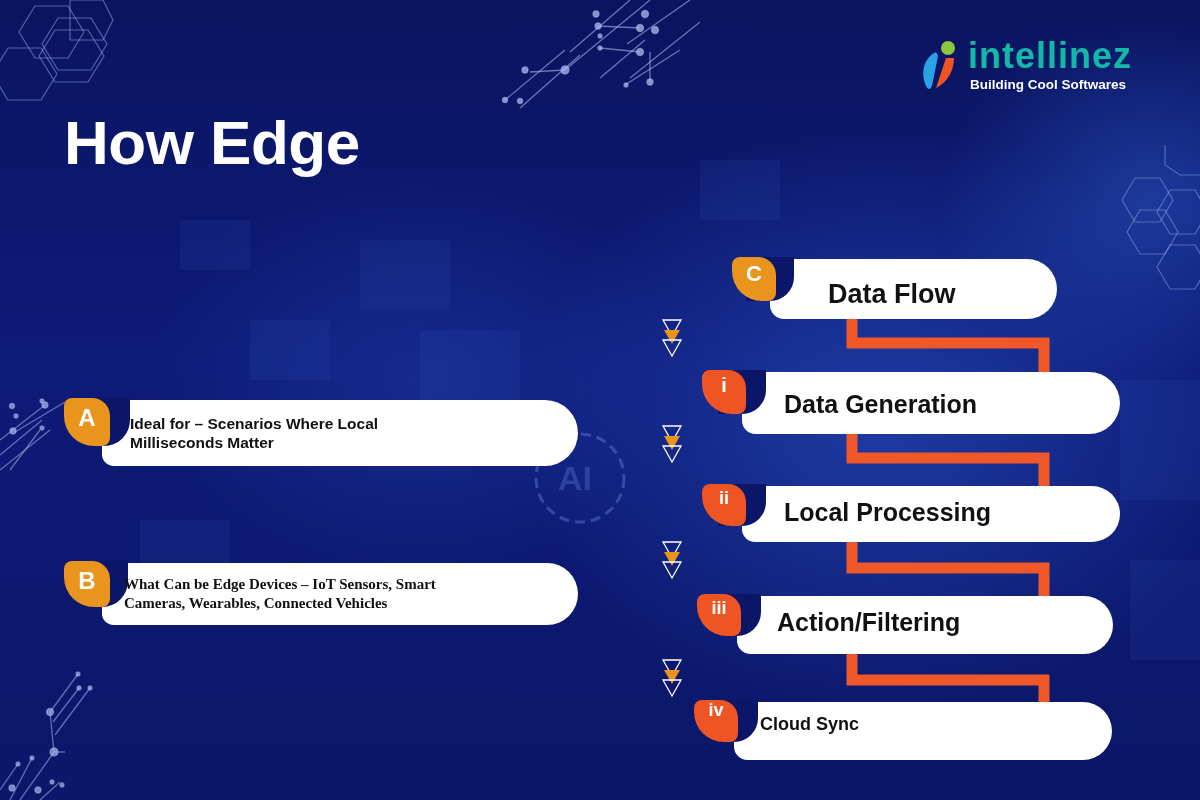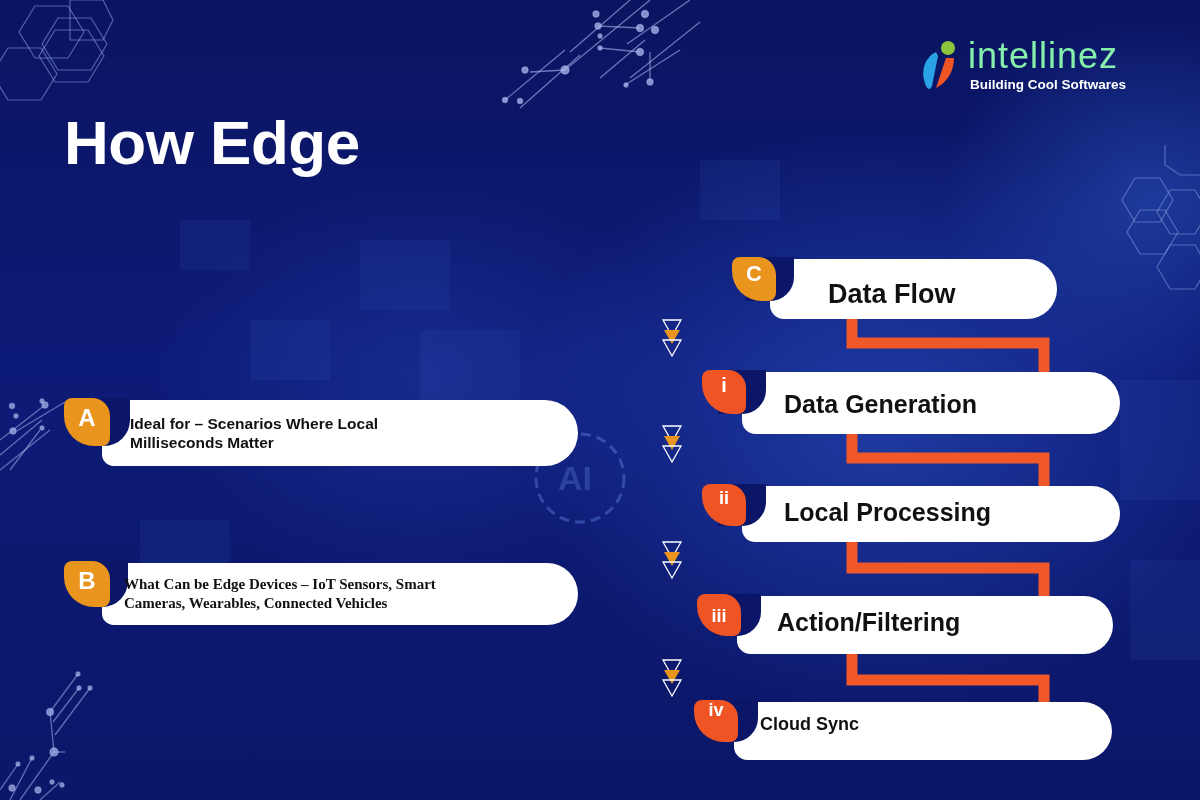--- a/index.html
+++ b/index.html
@@ -17,21 +17,21 @@
       radial-gradient(ellipse 300px 260px at 1150px 200px, rgba(50,100,210,0.45), rgba(0,0,0,0) 70%),
       linear-gradient(180deg, #0a1460 0%, #0d1b78 45%, #0b1768 100%);
   }
   .deco { position: absolute; left: 0; top: 0; width: 1200px; height: 800px; pointer-events: none; }
 
   
   .logo { position: absolute; left: 918px; top: 36px; width: 240px; height: 60px; }
   .logo-mark { position: absolute; left: 0; top: 4px; width: 44px; height: 52px; }
   .logo-name {
     position: absolute; left: 50px; top: 0px;
-    font-size: 36px; font-weight: 400; color: #86efac; letter-spacing: 1px; line-height: 40px;
+    font-size: 36px; font-weight: 700; color: #14b8a6; letter-spacing: 1px; line-height: 40px;
   }
   .logo-tag {
     position: absolute; left: 52px; top: 41px;
     font-size: 13.5px; font-weight: 700; color: #ffffff; line-height: 16px; white-space: nowrap;
   }
 
   
   .title {
     position: absolute; left: 64px; top: 104px;
     color: #ffffff; font-weight: 700; font-size: 62px; line-height: 78px; letter-spacing: -0.5px;
@@ -253,21 +253,21 @@
 <div class="step" style="left:702px; top:484px; width:418px; height:60px;">
   <div class="pill" style="left:40px; top:2px; width:378px; height:56px; border-radius:0 30px 30px 14px;"></div>
   <div style="position:absolute; left:16px; top:0px; width:48px; height:42px; background:#0b1668; border-radius:0 0 24px 0;"></div>
   <div class="badge red" style="left:0px; top:0px; width:44px; height:42px; font-size:18px; padding-top:4px;">ii</div>
   <div class="step-label" style="left:82px; top:14px; font-size:25px;">Local Processing</div>
 </div>
 
 <div class="step" style="left:697px; top:594px; width:416px; height:62px;">
   <div class="pill" style="left:40px; top:2px; width:376px; height:58px; border-radius:0 30px 30px 14px;"></div>
   <div style="position:absolute; left:16px; top:0px; width:48px; height:42px; background:#0b1668; border-radius:0 0 24px 0;"></div>
-  <div class="badge red" style="left:0px; top:0px; width:44px; height:42px; font-size:18px; padding-top:12px;">iii</div>
+  <div class="badge red" style="left:0px; top:0px; width:44px; height:42px; font-size:18px; padding-top:4px;">iii</div>
   <div class="step-label" style="left:80px; top:14px; font-size:25px;">Action/Filtering</div>
 </div>
 
 <div class="step" style="left:694px; top:700px; width:418px; height:62px;">
   <div class="pill" style="left:40px; top:2px; width:378px; height:58px; border-radius:0 30px 30px 14px;"></div>
   <div style="position:absolute; left:16px; top:0px; width:48px; height:42px; background:#0b1668; border-radius:0 0 24px 0;"></div>
   <div class="badge red" style="left:0px; top:0px; width:44px; height:42px; font-size:18px; ">iv</div>
   <div class="step-label" style="left:66px; top:14px; font-size:18px;">Cloud Sync</div>
 </div>
 

